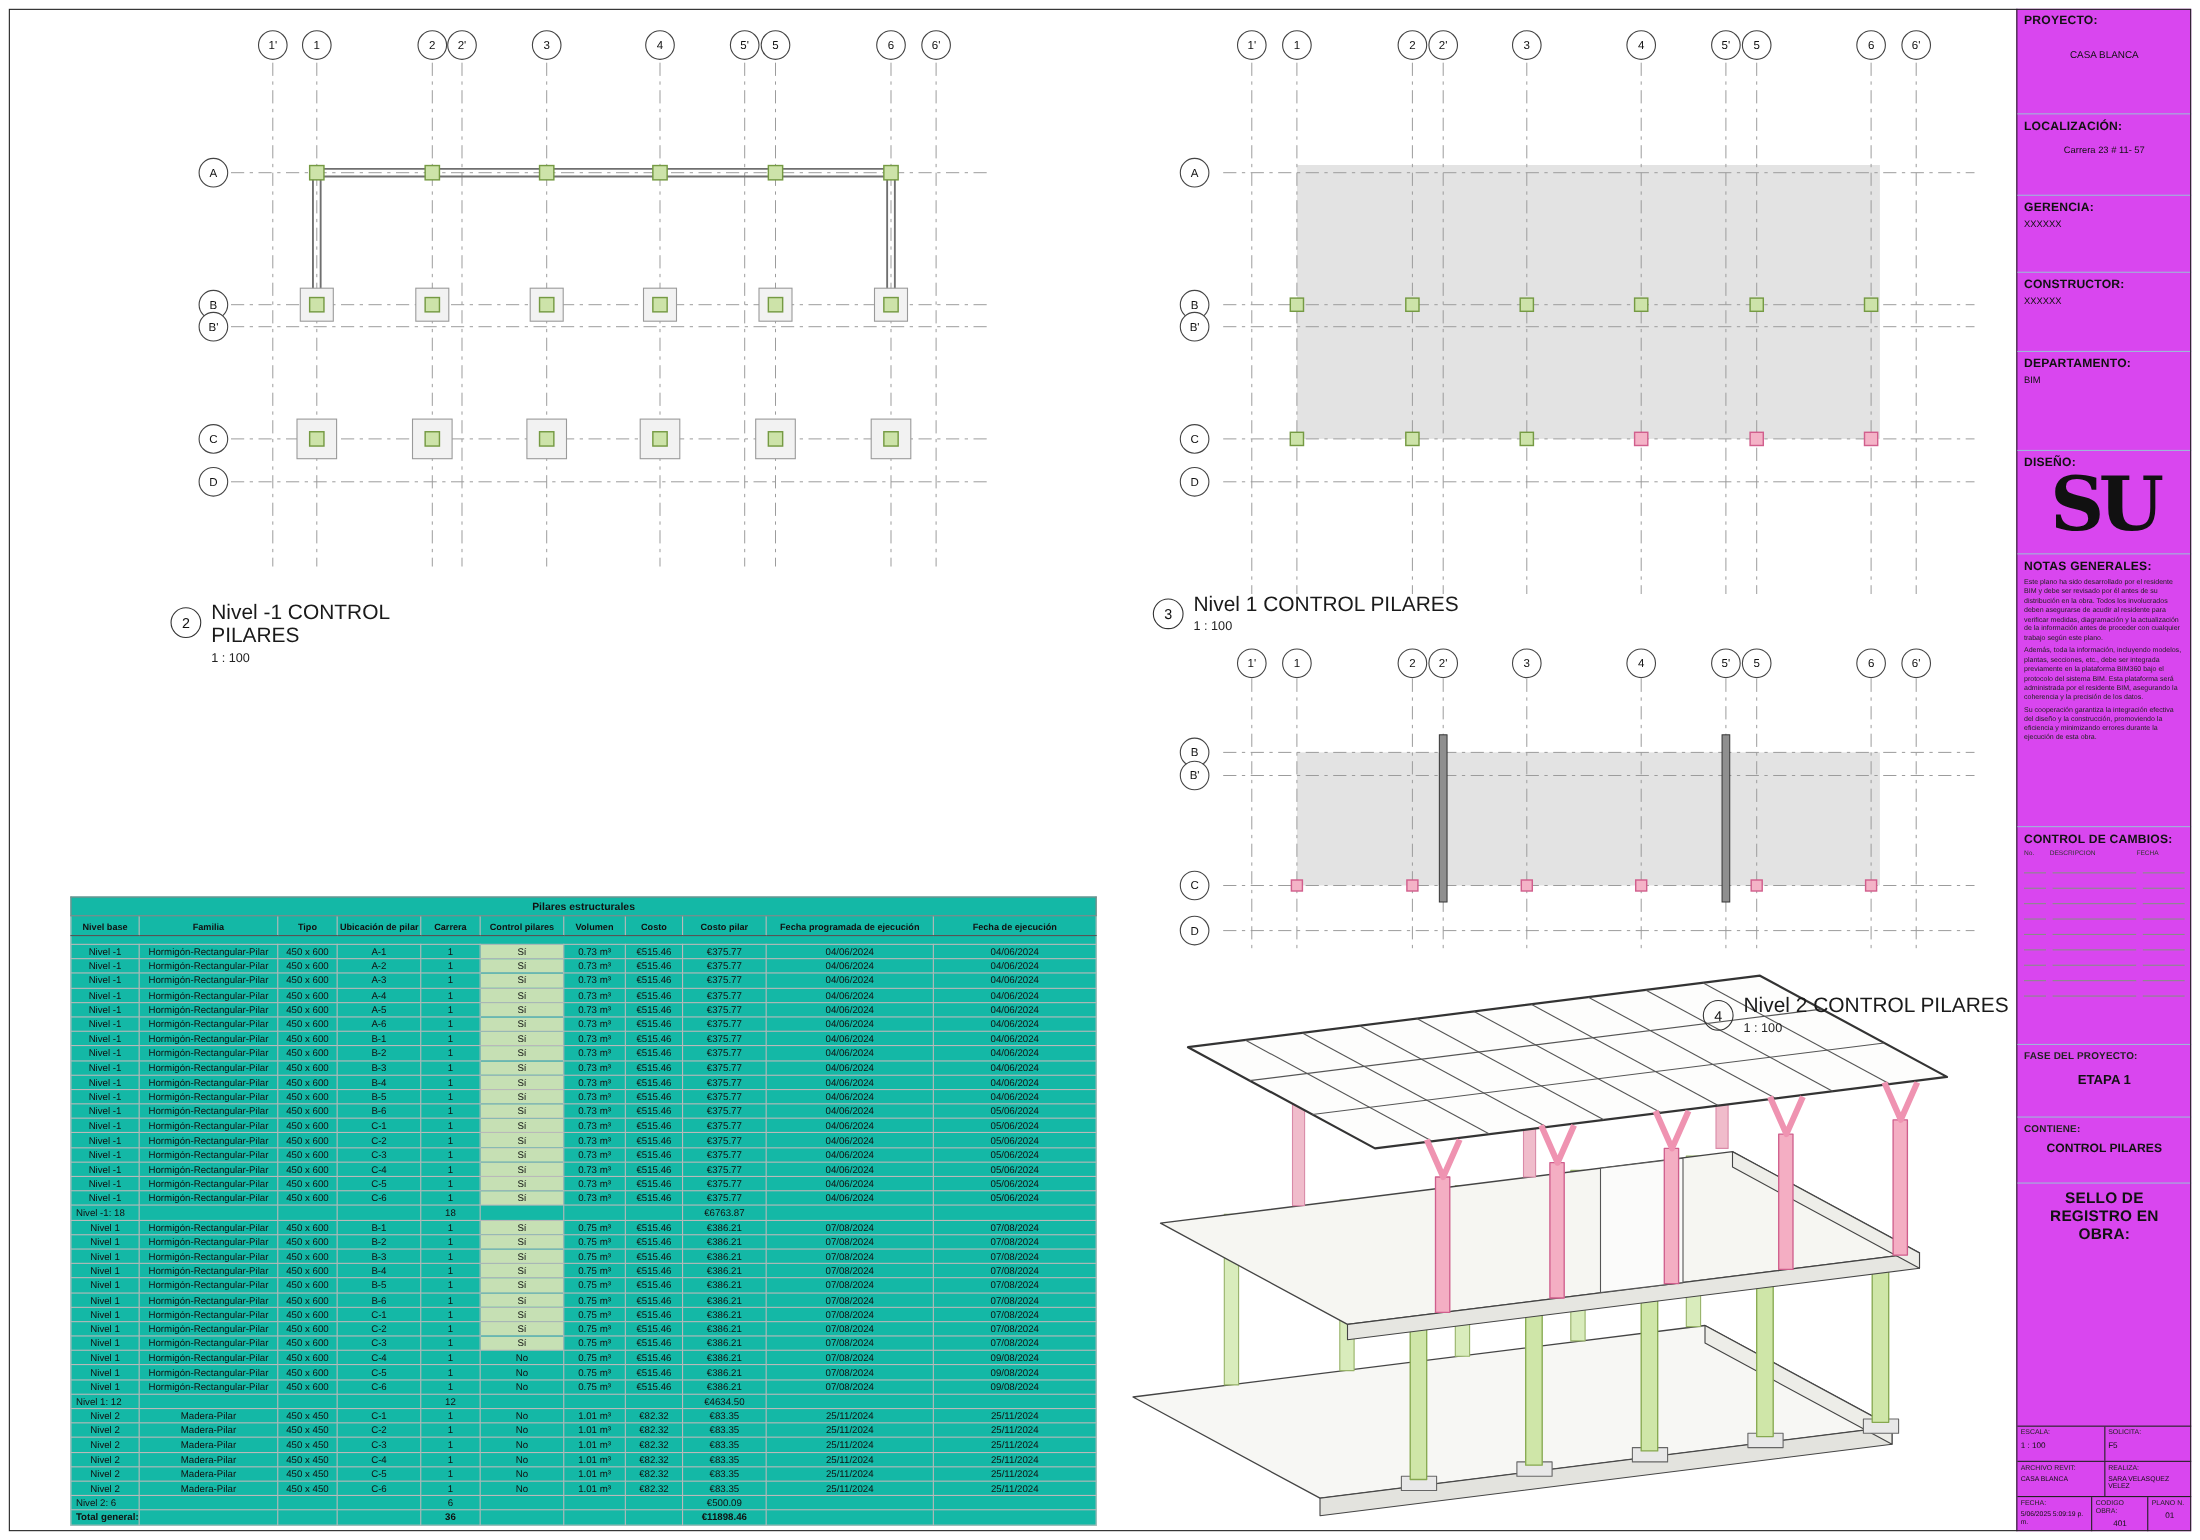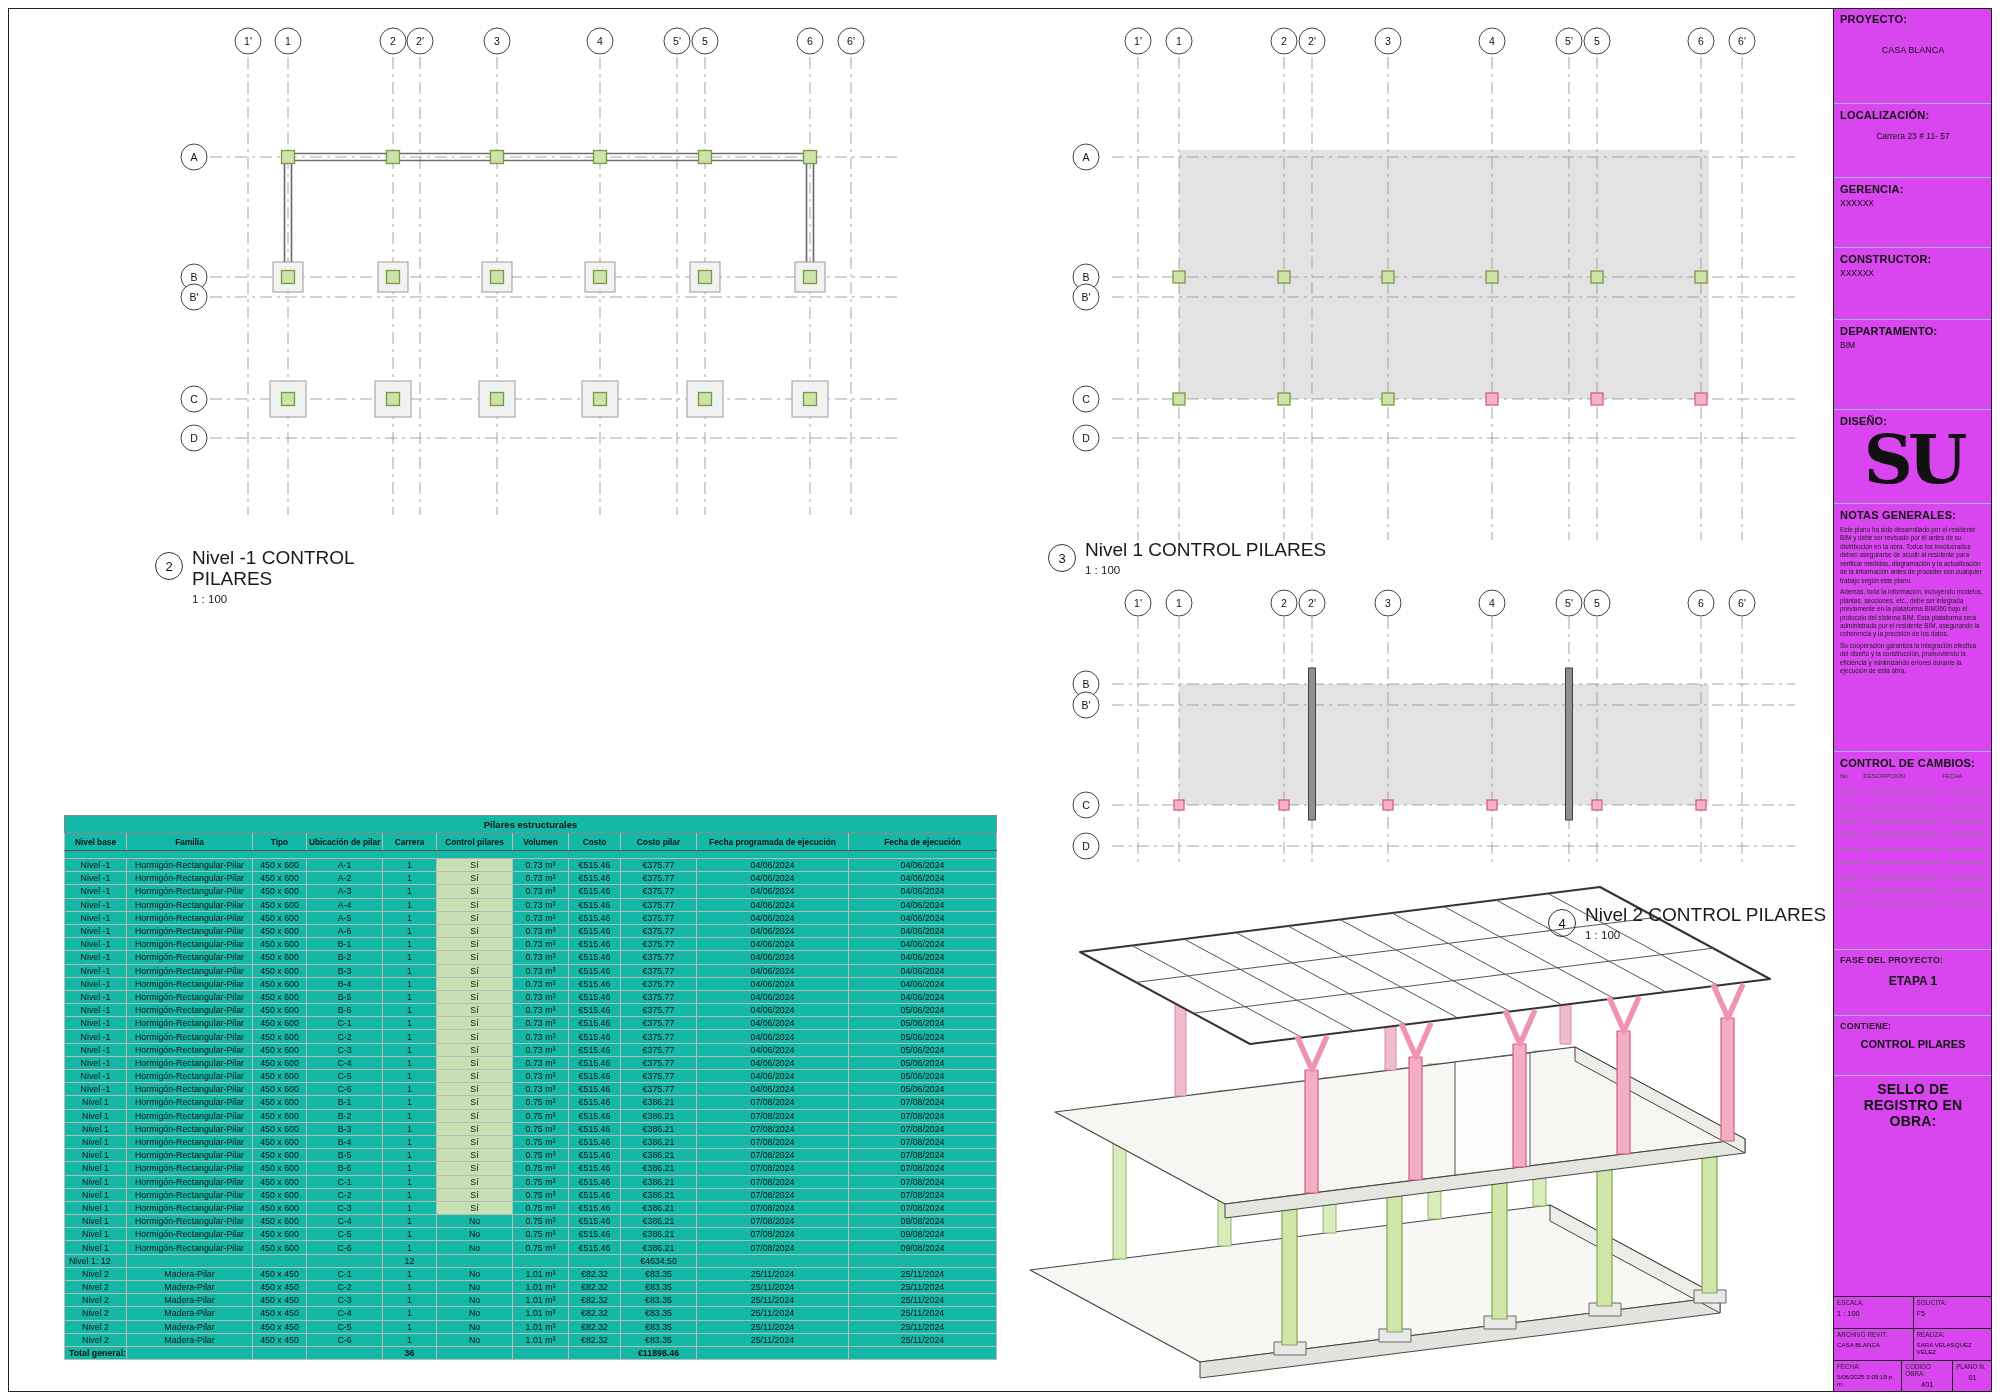--- a/index.html
+++ b/index.html
@@ -636,20 +636,33 @@
           <td>450 x 600</td>
           <td>C-6</td>
           <td>1</td>
           <td class="cell-green">Sí</td>
           <td>0.73 m³</td>
           <td>€515.46</td>
           <td>€375.77</td>
           <td>04/06/2024</td>
           <td>05/06/2024</td>
         </tr>
+        <tr class="t-subtotal">
+          <td class="cell-left">Nivel -1: 18</td>
+          <td></td>
+          <td></td>
+          <td></td>
+          <td>18</td>
+          <td></td>
+          <td></td>
+          <td></td>
+          <td>€6763.87</td>
+          <td></td>
+          <td></td>
+        </tr>
         <tr class="t-data">
           <td>Nivel 1</td>
           <td>Hormigón-Rectangular-Pilar</td>
           <td>450 x 600</td>
           <td>B-1</td>
           <td>1</td>
           <td class="cell-green">Sí</td>
           <td>0.75 m³</td>
           <td>€515.46</td>
           <td>€386.21</td>
@@ -882,20 +895,33 @@
           <td>Madera-Pilar</td>
           <td>450 x 450</td>
           <td>C-6</td>
           <td>1</td>
           <td>No</td>
           <td>1.01 m³</td>
           <td>€82.32</td>
           <td>€83.35</td>
           <td>25/11/2024</td>
           <td>25/11/2024</td>
+        </tr>
+        <tr class="t-subtotal">
+          <td class="cell-left">Nivel 2: 6</td>
+          <td></td>
+          <td></td>
+          <td></td>
+          <td>6</td>
+          <td></td>
+          <td></td>
+          <td></td>
+          <td>€500.09</td>
+          <td></td>
+          <td></td>
         </tr>
         <tr class="t-total">
           <td class="cell-left">Total general: 36</td>
           <td></td>
           <td></td>
           <td></td>
           <td>36</td>
           <td></td>
           <td></td>
           <td></td>

